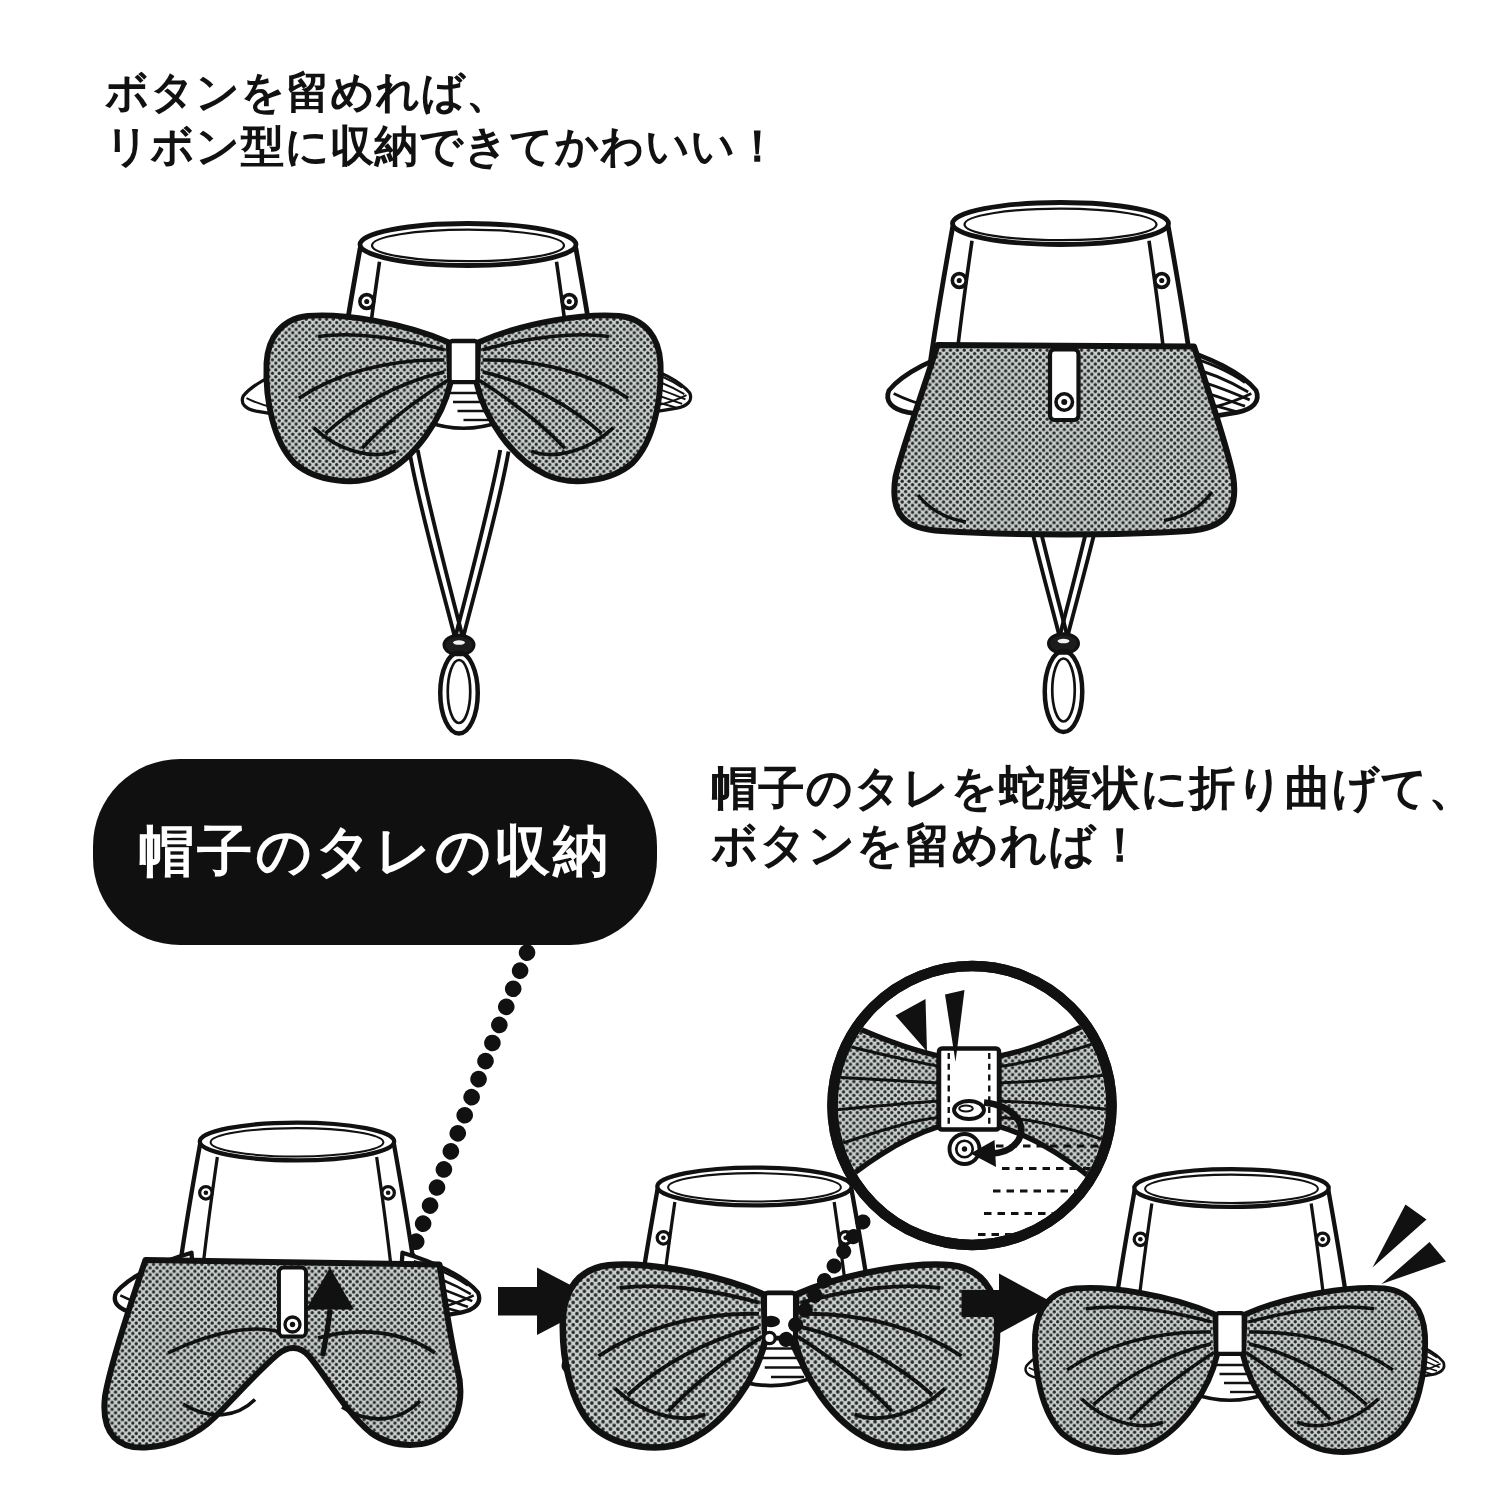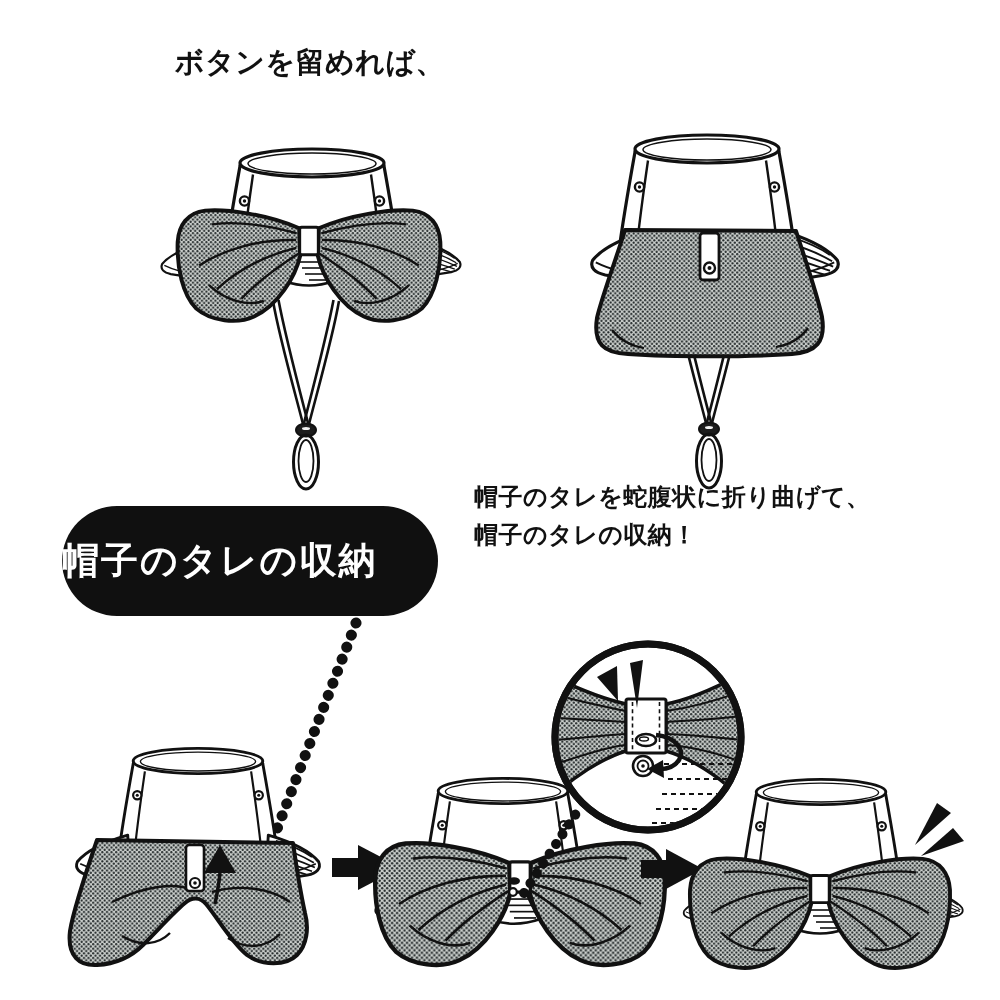--- a/index.html
+++ b/index.html
@@ -1,31 +1,31 @@
 <!DOCTYPE html>
 <html><head>
 <meta charset="utf-8">
 <style>
   html,body{margin:0;padding:0;background:#ffffff;}
   .stage{
     position:relative;width:1000px;height:1000px;background:#ffffff;overflow:hidden;
     font-family:"Liberation Sans","DejaVu Sans",sans-serif;color:#111;
   }
   .stage svg.canvas{position:absolute;left:0;top:0;}
-  .caption{position:absolute;font-weight:700;text-align:center;white-space:nowrap;}
+  .caption{position:absolute;font-weight:700;text-align:left;white-space:nowrap;}
   .caption span{display:block;}
   #cap-tl{left:70px;top:44px;width:480px;font-size:29px;line-height:36px;letter-spacing:0.5px;}
   #cap-tr{left:550px;top:48px;width:322px;font-size:28px;line-height:35px;letter-spacing:0.5px;}
   .badge{
-    position:absolute;left:62px;top:506px;width:376px;height:110px;
+    position:absolute;left:62px;top:506px;width:376px;height:124px;
     background:#101010;border-radius:58px;color:#ffffff;
-    display:flex;align-items:center;
+    display:flex;align-items:center;justify-content:center;
     font-size:37px;font-weight:700;letter-spacing:2px;white-space:nowrap;
   }
-  #instruction{left:474px;top:478px;width:512px;text-align:left;font-size:24px;line-height:38px;letter-spacing:0.5px;}
+  #instruction{left:474px;top:507px;width:512px;text-align:left;font-size:31px;line-height:38px;letter-spacing:0.5px;}
 </style>
 </head>
 <body>
 
 <div class="stage">
 
   <svg class="canvas" width="1000" height="1000" viewBox="0 0 1000 1000">
     <defs>
       <pattern id="ht" width="4.6" height="4.6" patternUnits="userSpaceOnUse">
         <rect width="4.6" height="4.6" fill="#cbcfcc"></rect>
@@ -217,25 +217,26 @@
       <use href="#bow" transform="translate(820,889) scale(0.97)"></use>
       <g>
         <polygon points="937,803 951,813 915,845" fill="#111"></polygon>
         <polygon points="953,828 964,841 921,856" fill="#111"></polygon>
       </g>
     </g>
   </svg>
 
   <div class="caption" id="cap-tl">
     <span>ボタンを留めれば、</span>
+    <span>リボン型に収納できてかわいい！</span>
   </div>
 
 
   <div class="badge">
     <span>帽子のタレの収納</span>
   </div>
 
   <div class="caption" id="instruction">
     <span>帽子のタレを蛇腹状に折り曲げて、</span>
-    <span>帽子のタレの収納！</span>
+    <span>ボタンを留めれば！</span>
   </div>
 
 </div>
 
 </body></html>

